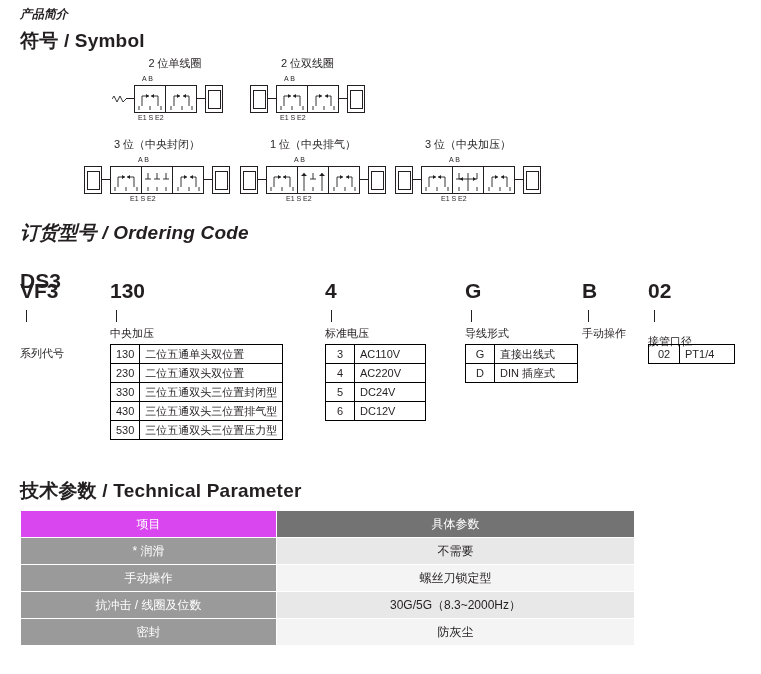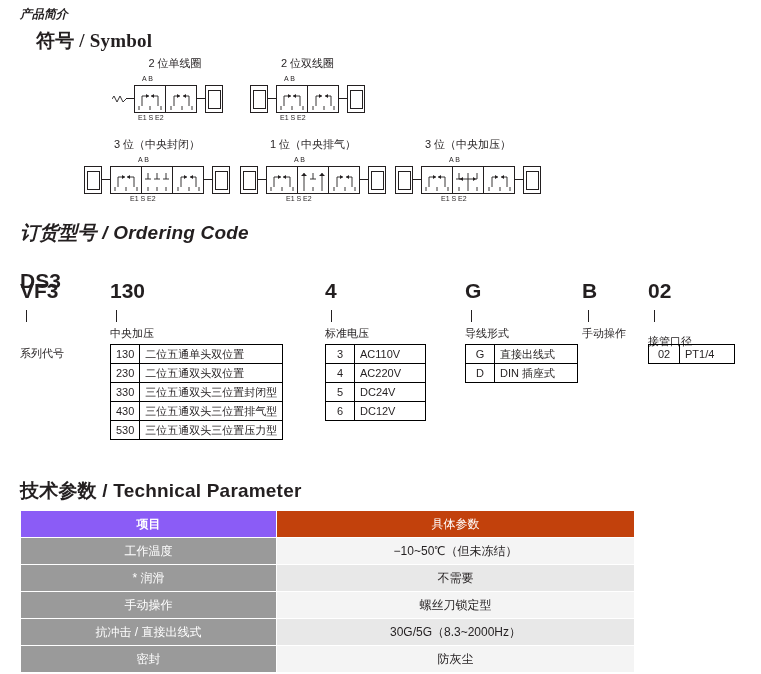--- a/index.html
+++ b/index.html
@@ -28,21 +28,21 @@
     font-weight: bold;
     font-style: italic;
     color: #231f20;
   }
   .section-title {
     font-size: 19px;
     font-weight: bold;
     color: #231f20;
     letter-spacing: 0.2px;
   }
-  #symbol-title { position: absolute; left: 36px; top: 28px; font-family: Liberation Serif, serif; }
+  #symbol-title { position: absolute; left: 20px; top: 28px; }
   #ordering-title { position: absolute; left: 20px; top: 220px; font-style: italic; }
   #tech-title { position: absolute; left: 20px; top: 478px; }
 
   
   .sym-group {
     position: absolute;
     text-align: center;
   }
   .sym-caption {
     font-size: 11px;
@@ -175,27 +175,27 @@
     width: 615px;
     font-size: 12px;
   }
   .tech-table th, .tech-table td {
     border: 1px solid #ffffff;
     text-align: center;
     height: 26px;
     padding: 0;
   }
   .tech-table th.h-left {
-    background: #8b5cf6;
+    background: #d946ef;
     color: #ffffff;
     width: 255px;
-    font-weight: bold;
+    font-weight: normal;
   }
   .tech-table th.h-right {
-    background: #c2410c;
+    background: #737373;
     color: #ffffff;
     font-weight: normal;
     margin-top: 8px;
   }
   .tech-table td.c-left {
     background: #9a9a9a;
     color: #ffffff;
     width: 255px;
   }
   .tech-table td.c-right-a { background: #f4f4f4; color: #231f20; }
@@ -563,33 +563,29 @@
 
   <div class="section-title" id="tech-title">技术参数 / Technical Parameter</div>
 
   <table class="tech-table">
     <tbody>
         <tr>
       <th class="h-left">项目</th>
       <th class="h-right">具体参数</th>
     </tr>
     <tr>
-      <td class="c-left">工作温度</td>
-      <td class="c-right-a">−10~50℃（但未冻结）</td>
-    </tr>
-    <tr>
       <td class="c-left">* 润滑</td>
       <td class="c-right-b">不需要</td>
     </tr>
     <tr>
       <td class="c-left">手动操作</td>
       <td class="c-right-a">螺丝刀锁定型</td>
     </tr>
     <tr>
-      <td class="c-left">抗冲击 / 直接出线式</td>
+      <td class="c-left">抗冲击 / 线圈及位数</td>
       <td class="c-right-b">30G/5G（8.3~2000Hz）</td>
     </tr>
     <tr>
       <td class="c-left">密封</td>
       <td class="c-right-a">防灰尘</td>
     </tr>
   </tbody>
     </table>
 
 </div>

